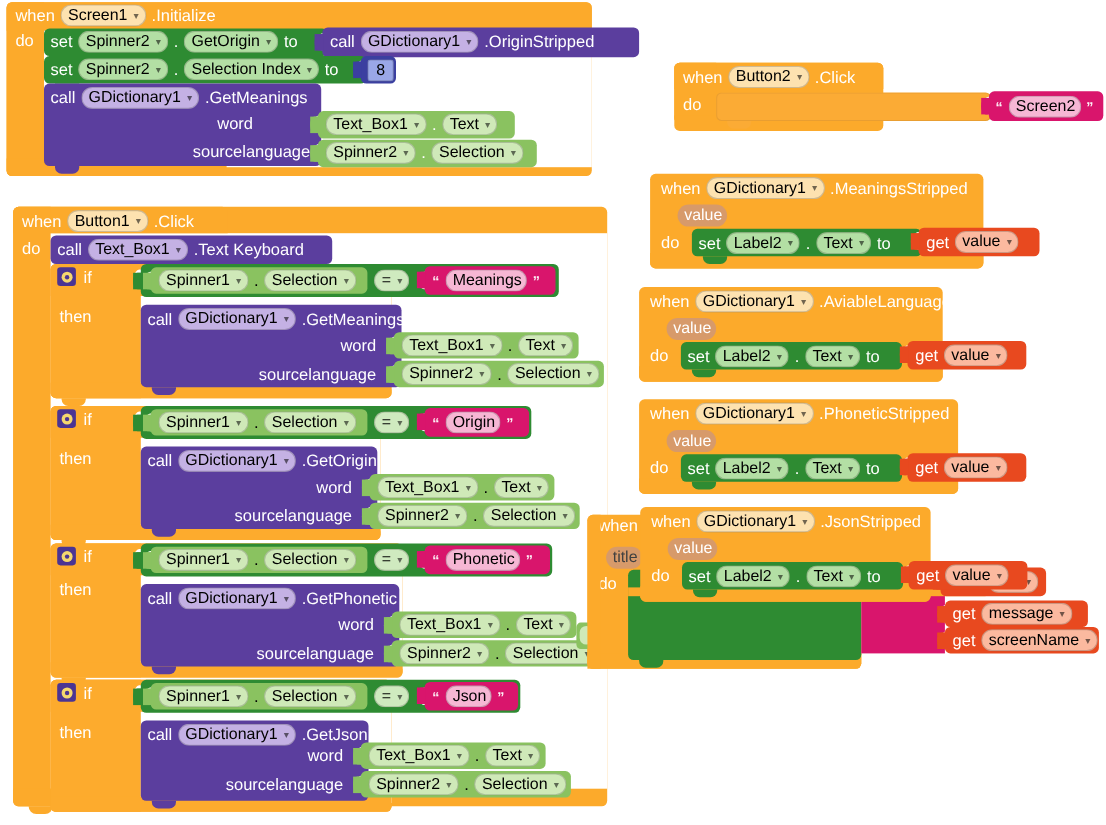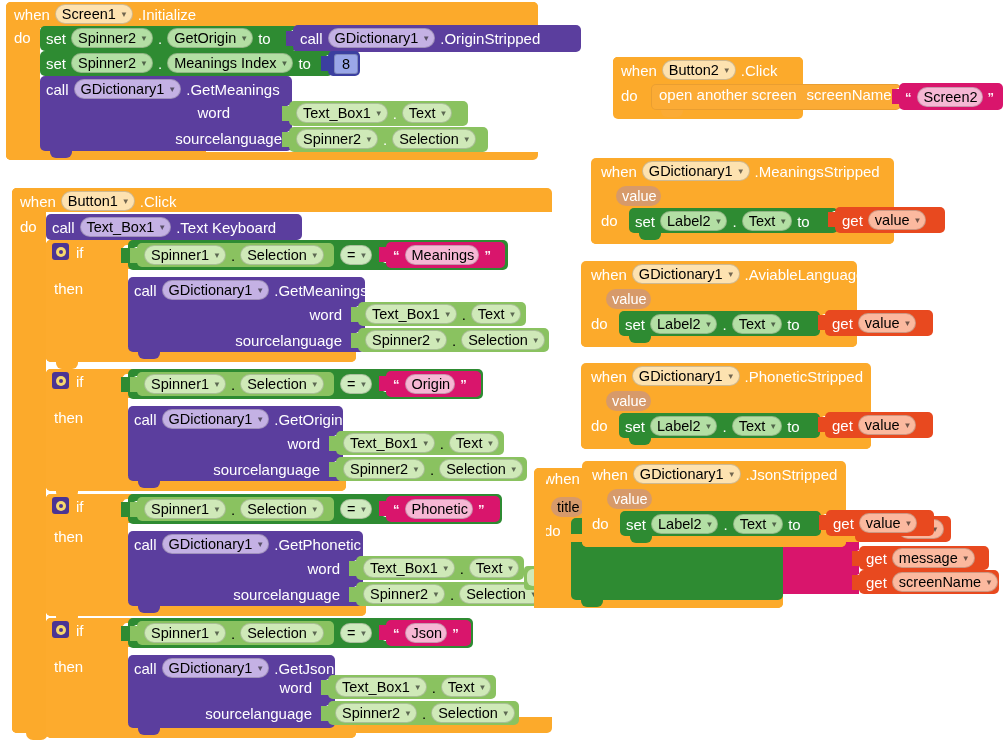--- a/index.html
+++ b/index.html
@@ -136,21 +136,21 @@
     <div class="notch c-set" style="left:10px; top:25px;"></div>
   </div>
   <div class="row" style="left:46px; top:53px;">
     <span class="lbl">set</span>
     <span class="fld c-set-f">
       <span>Spinner2</span>
       <span class="arw">▼</span>
     </span>
     <span class="lbl">.</span>
     <span class="fld c-set-f">
-      <span>Meanings Index</span>
+      <span>Selection Index</span>
       <span class="arw">▼</span>
     </span>
     <span class="lbl">to</span>
   </div>
   <div class="sock" style="left:324px; top:55px;"></div>
   <div class="blk c-num" style="left:328px; top:51px; width:32px; height:25px;">
     <div class="plug c-num" style="top:5px;"></div>
   </div>
   <div class="fld c-num-f" style="position:absolute; left:334px; top:54px; padding:0 7px; border-radius:3px;">
     <span>8</span>
@@ -613,24 +613,20 @@
     <span class="fld c-evt-f">
       <span>Button2</span>
       <span class="arw">▼</span>
     </span>
     <span class="lbl">.Click</span>
   </div>
   <div class="lbl" style="position:absolute; left:621px; top:88px;">do</div>
   <div class="blk" style="left:651px; top:84px; width:250px; height:26px; background:#fbab35; box-shadow:inset 0 0 0 1px rgba(0,0,0,.07);">
     <div class="notch" style="left:10px; top:26px; background:#fbab35;"></div>
   </div>
-  <div class="row" style="left:659px; top:87px; gap:10px;">
-    <span class="lbl">open another screen</span>
-    <span class="lbl">screenName</span>
-  </div>
   <div class="sock" style="left:894px; top:88px;"></div>
   <div class="blk c-text" style="left:899px; top:83px; width:104px; height:27px;">
     <div class="plug c-text" style="top:6px;"></div>
   </div>
   <div class="row" style="left:905px; top:87px;">
     <span class="txt-quote">“</span>
     <span class="fld c-text-f">
       <span>Screen2</span>
     </span>
     <span class="txt-quote">”</span>
@@ -758,21 +754,21 @@
     <span class="lbl">get</span>
     <span class="fld c-get-f">
       <span>value</span>
       <span class="arw">▼</span>
     </span>
   </div>
 
   <div class="blk c-event" style="left:534px; top:468px; width:249px; height:140px;"></div>
   <div class="blk c-event" style="left:534px; top:594px; width:249px; height:14px; border-radius:0 0 5px 5px;"></div>
   <div class="lbl" style="position:absolute; left:544px; top:471px;">when</div>
-  <div class="fld c-param" style="position:absolute; left:551px; top:497px; color:#000000; border:none;">
+  <div class="fld c-param" style="position:absolute; left:551px; top:497px; color:#404040; border:none;">
     <span>title</span>
   </div>
   <div class="lbl" style="position:absolute; left:544px; top:523px;">do</div>
 
   <div class="blk" style="left:571px; top:518px; width:212px; height:82px; background:#2e8b32;">
     <div class="notch" style="left:10px; top:82px; background:#2e8b32;"></div>
   </div>
 
   <div class="blk" style="left:783px; top:528px; width:76px; height:66px; background:#d9156c; border-radius:0;"></div>
 

